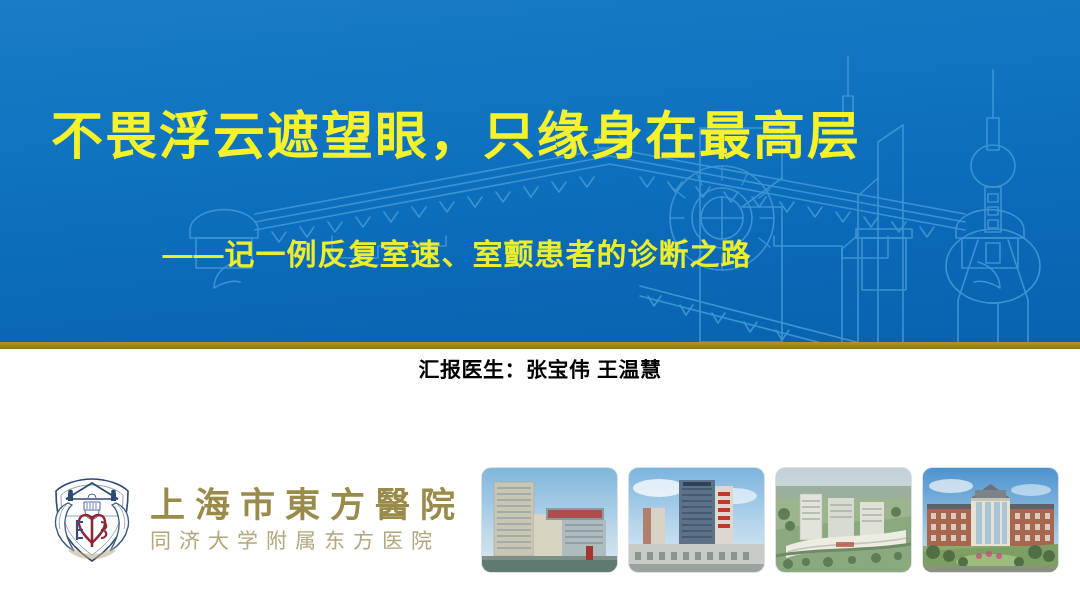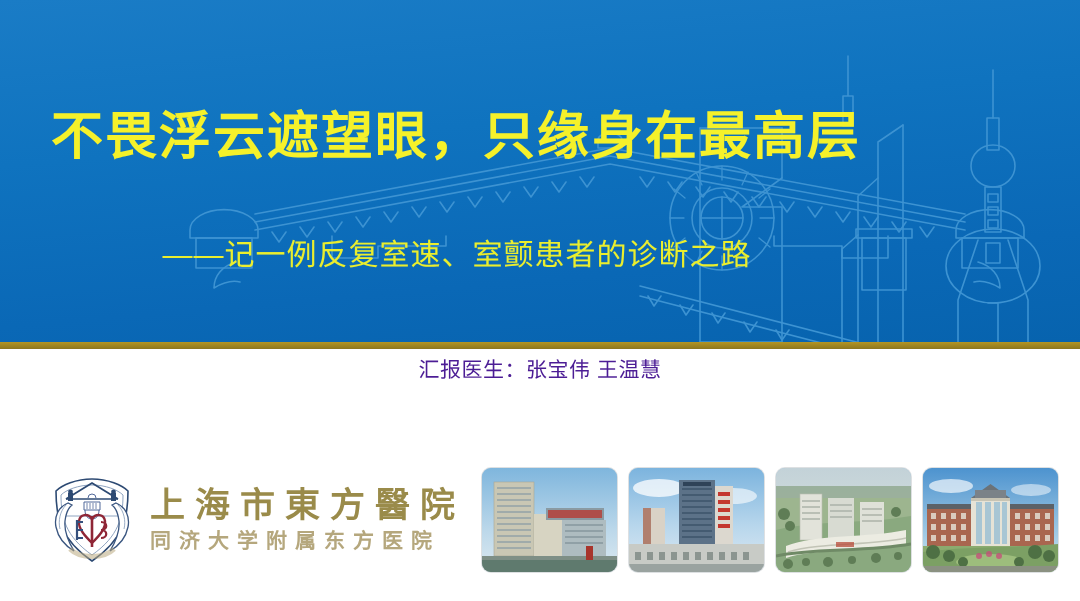--- a/index.html
+++ b/index.html
@@ -61,21 +61,21 @@
     line-height: 1.1;
     white-space: nowrap;
   }
   .title-sub {
     position: absolute;
     left: 0;
     top: 238px;
     width: 914px;
     text-align: center;
     font-size: 30px;
-    font-weight: normal;
+    font-weight: bold;
     letter-spacing: 1px;
     color: #eaee2e;
     line-height: 1.15;
     white-space: nowrap;
   }
 
   
   .body-area {
     position: absolute;
     left: 0;
@@ -87,22 +87,22 @@
 
   .presenters {
     position: absolute;
     left: 0;
     top: 6px;
     width: 1080px;
     text-align: center;
   }
   .presenter-line {
     font-size: 21px;
-    font-weight: normal;
-    color: #4c1d95;
+    font-weight: bold;
+    color: #000000;
     line-height: 30px;
     letter-spacing: 0.5px;
     white-space: nowrap;
   }
 
   
   .logo-block {
     position: absolute;
     left: 44px;
     top: 463px;
@@ -127,21 +127,21 @@
     font-size: 35px;
     font-weight: bold;
     color: #9a8b4a;
     letter-spacing: 10px;
     line-height: 44px;
     white-space: nowrap;
   }
   .logo-cn-simp {
     font-family: "DejaVu Sans", "Liberation Sans", sans-serif;
     font-size: 21px;
-    font-weight: bold;
+    font-weight: normal;
     color: #b5a77d;
     letter-spacing: 8px;
     line-height: 28px;
     white-space: nowrap;
   }
 
   
   .photo-strip {
     position: absolute;
     left: 482px;

